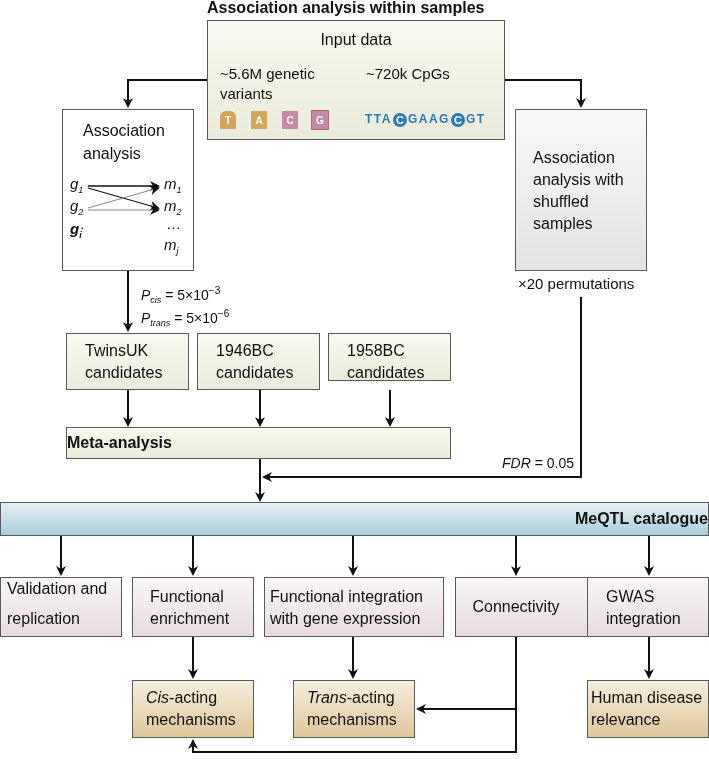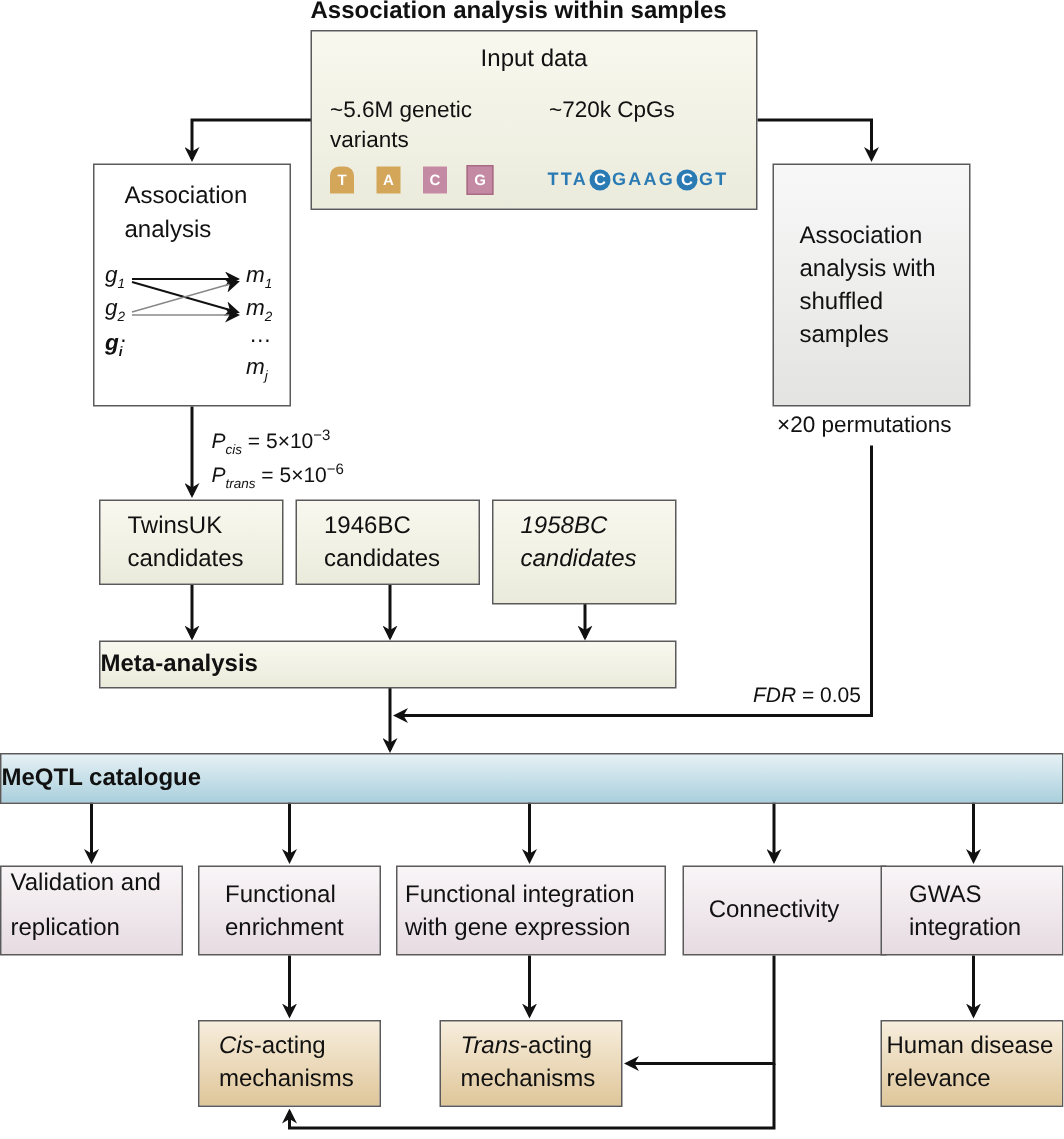--- a/index.html
+++ b/index.html
@@ -112,33 +112,33 @@
 <div class="txt" style="left:518px; top:273px; font-size:15px;">×20 permutations</div>
 
 <div class="box cream" style="left:66px; top:333px; width:123px; height:57px;text-align:right;">
   <div class="txt" style="left:18px; top:6px;">TwinsUK</div>
   <div class="txt" style="left:18px; top:28px;">candidates</div>
 </div>
 <div class="box cream" style="left:197px; top:333px; width:123px; height:57px;">
   <div class="txt" style="left:18px; top:6px;">1946BC</div>
   <div class="txt" style="left:18px; top:28px;">candidates</div>
 </div>
-<div class="box cream" style="left:328px; top:333px; width:123px; height:70px;font-style:italic;">
+<div class="box cream" style="left:328px; top:333px; width:123px; height:48px;">
   <div class="txt" style="left:18px; top:6px;">1958BC</div>
   <div class="txt" style="left:18px; top:28px;">candidates</div>
 </div>
 
 <div class="box cream" style="left:66px; top:427px; width:385px; height:32px;">
   <div class="txt b" style="left:0; width:383px; text-align:left; top:4px;">Meta-analysis</div>
 </div>
 
 <div class="txt" style="left:502px; top:452px; font-size:14px;"><span class="i">FDR</span><span> = 0.05</span></div>
 
 <div class="box blue" style="left:0; top:502px; width:709px; height:34px;">
-  <div class="txt b" style="left:0; width:707px; text-align:left; top:5px;">MeQTL catalogue</div>
+  <div class="txt b" style="left:0; width:707px; text-align:right; top:5px;">MeQTL catalogue</div>
 </div>
 
 <div class="box pink" style="left:0; top:577px; width:122px; height:60px;">
   <div class="txt" style="left:6px; top:0;text-align:right;">Validation and</div>
   <div class="txt" style="left:6px; top:30px;">replication</div>
 </div>
 <div class="box pink" style="left:132px; top:577px; width:122px; height:60px;">
   <div class="txt" style="left:17px; top:8px;">Functional</div>
   <div class="txt" style="left:17px; top:30px;">enrichment</div>
 </div>

